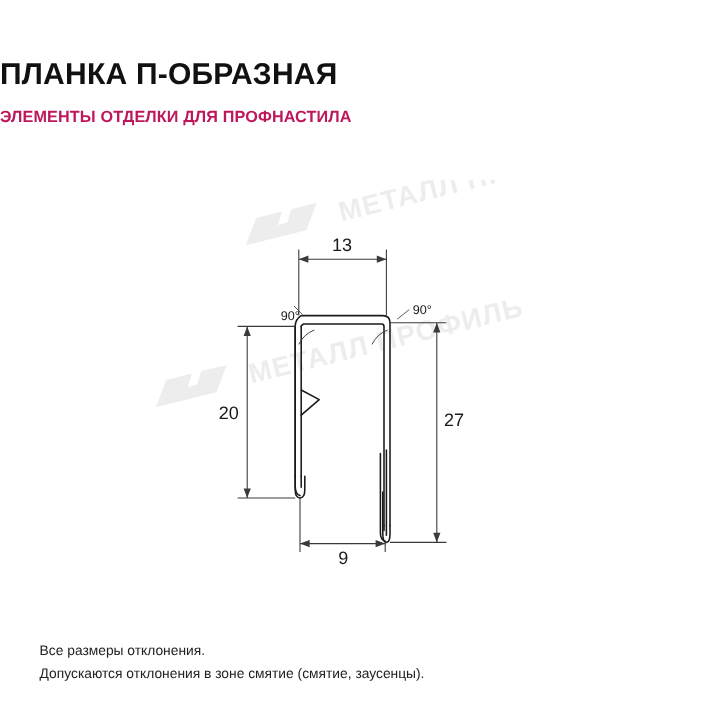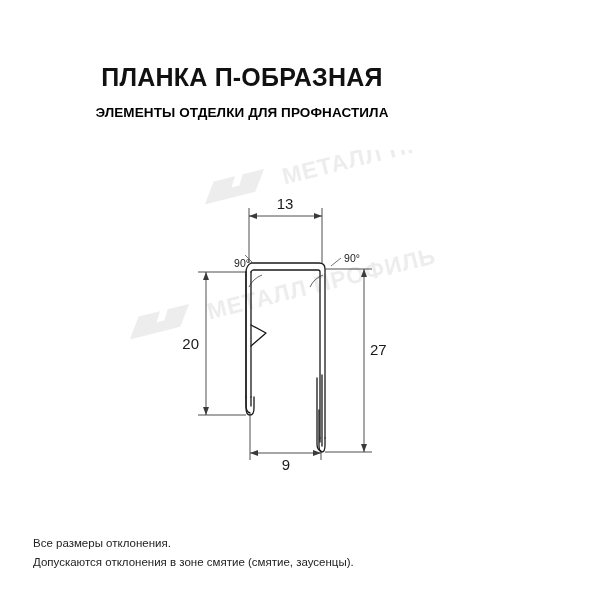--- a/index.html
+++ b/index.html
@@ -19,22 +19,21 @@
     position: absolute;
     inset: 0;
     width: 600px;
     height: 600px;
   }
   .header {
     position: absolute;
     left: 0;
     top: 46px;
     width: 484px;
-    text-align: center;
-    margin-top: 15px;
+    text-align: left;
   }
   .title-1 {
     font-size: 25px;
     font-weight: bold;
     letter-spacing: 0.2px;
     line-height: 32px;
     color: #111111;
     white-space: nowrap;
   }
   .title-2 {
@@ -42,21 +41,21 @@
     font-weight: bold;
     letter-spacing: 0.2px;
     line-height: 32px;
     margin-top: 4px;
     color: #111111;
     white-space: nowrap;
   }
   .subtitle {
     font-size: 13.5px;
     font-weight: bold;
-    color: #000000;
+    color: #be185d;
     margin-top: 12px;
     letter-spacing: 0.1px;
     white-space: nowrap;
   }
   .drawing {
     position: absolute;
     left: 0;
     top: 150px;
     width: 580px;
     height: 340px;

